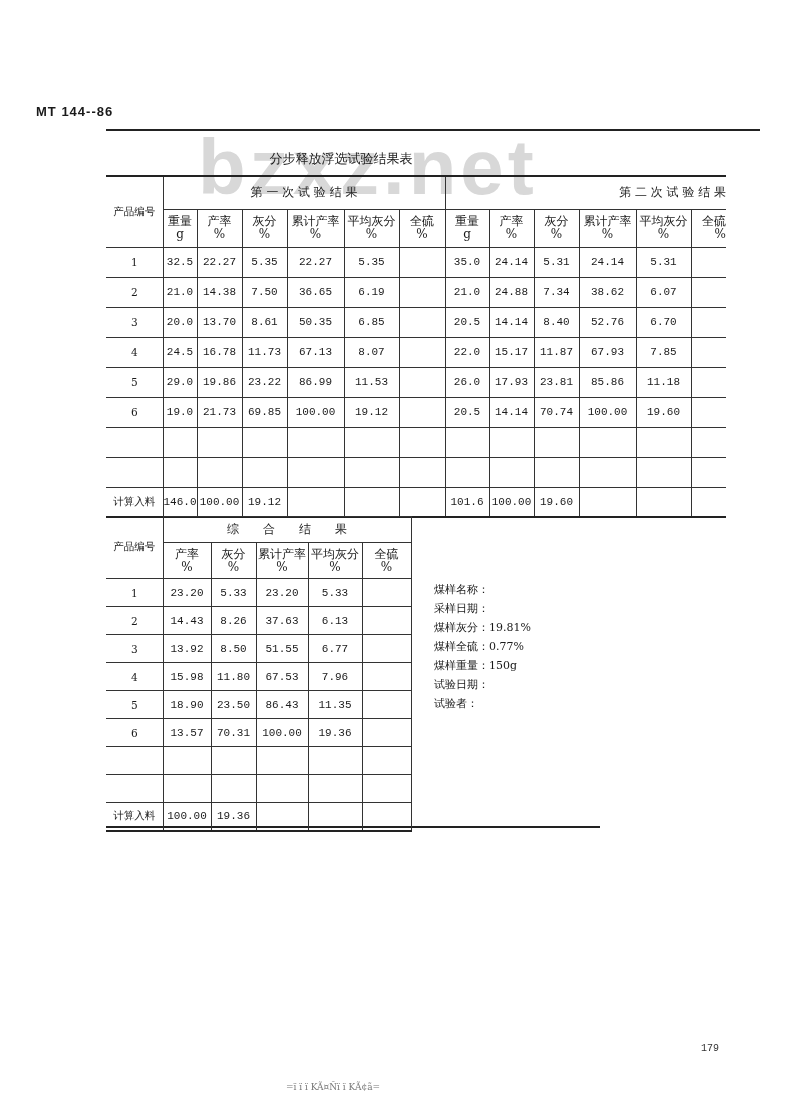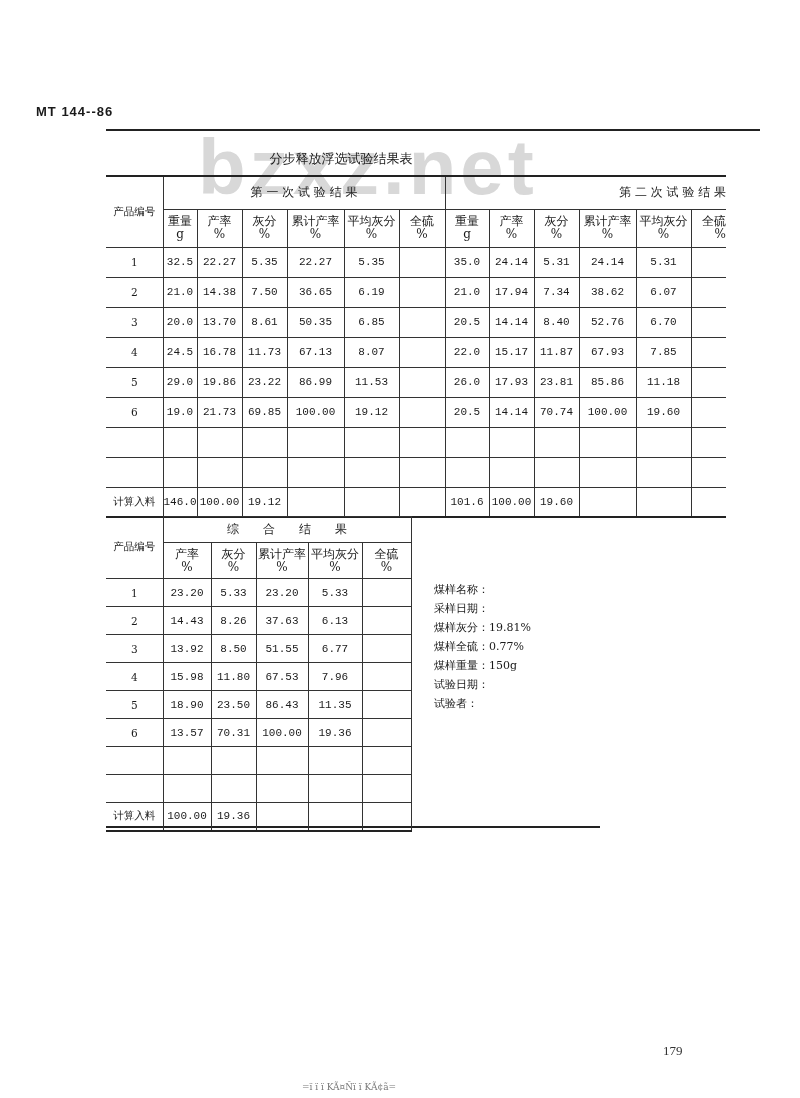--- a/index.html
+++ b/index.html
@@ -38,26 +38,26 @@
   #main-table td.first { border-left: none; }
   #main-table td.last { border-right: none; text-align: right; }
   #combined-table { left: 106px; top: 516px; border-bottom: 2px solid #222; }
   #combined-table td.first { border-left: none; }
   .info {
     position: absolute; left: 434px; top: 580px; z-index: 2;
     font-size: 11px; line-height: 19px;
   }
   .info .row { white-space: nowrap; }
   .page-num {
-    position: absolute; left: 663px; top: 1043px;
-    font-family: Liberation Serif, serif; font-size: 13px; color: #333;
+    position: absolute; left: 701px; top: 1043px;
+    font-family: Liberation Mono, monospace; font-size: 10px; color: #333;
   }
   .footer-junk {
     position: absolute; left: 0; width: 666px; top: 1082px; text-align: center;
-    font-size: 9px; color: #777; margin-left: 16px;
+    font-size: 9px; color: #777;
   }
   .bottom-rule {
     position: absolute; left: 106px; width: 494px; top: 826px;
     border-top: 2px solid #222;
   }
 </style>
 </head>
 <body>
 
 <div class="std-code">MT 144--86</div>
@@ -120,21 +120,21 @@
       </tr>
       <tr style="height: 30px;">
         <td class="first">2</td>
         <td class="num">21.0</td>
         <td class="num">14.38</td>
         <td class="num">7.50</td>
         <td class="num">36.65</td>
         <td class="num">6.19</td>
         <td class="num"></td>
         <td class="num">21.0</td>
-        <td class="num">17.94</td>
+        <td class="num">24.88</td>
         <td class="num">7.34</td>
         <td class="num">38.62</td>
         <td class="num">6.07</td>
         <td class="num last"></td>
       </tr>
       <tr style="height: 30px;">
         <td class="first">3</td>
         <td class="num">20.0</td>
         <td class="num">13.70</td>
         <td class="num">8.61</td>

